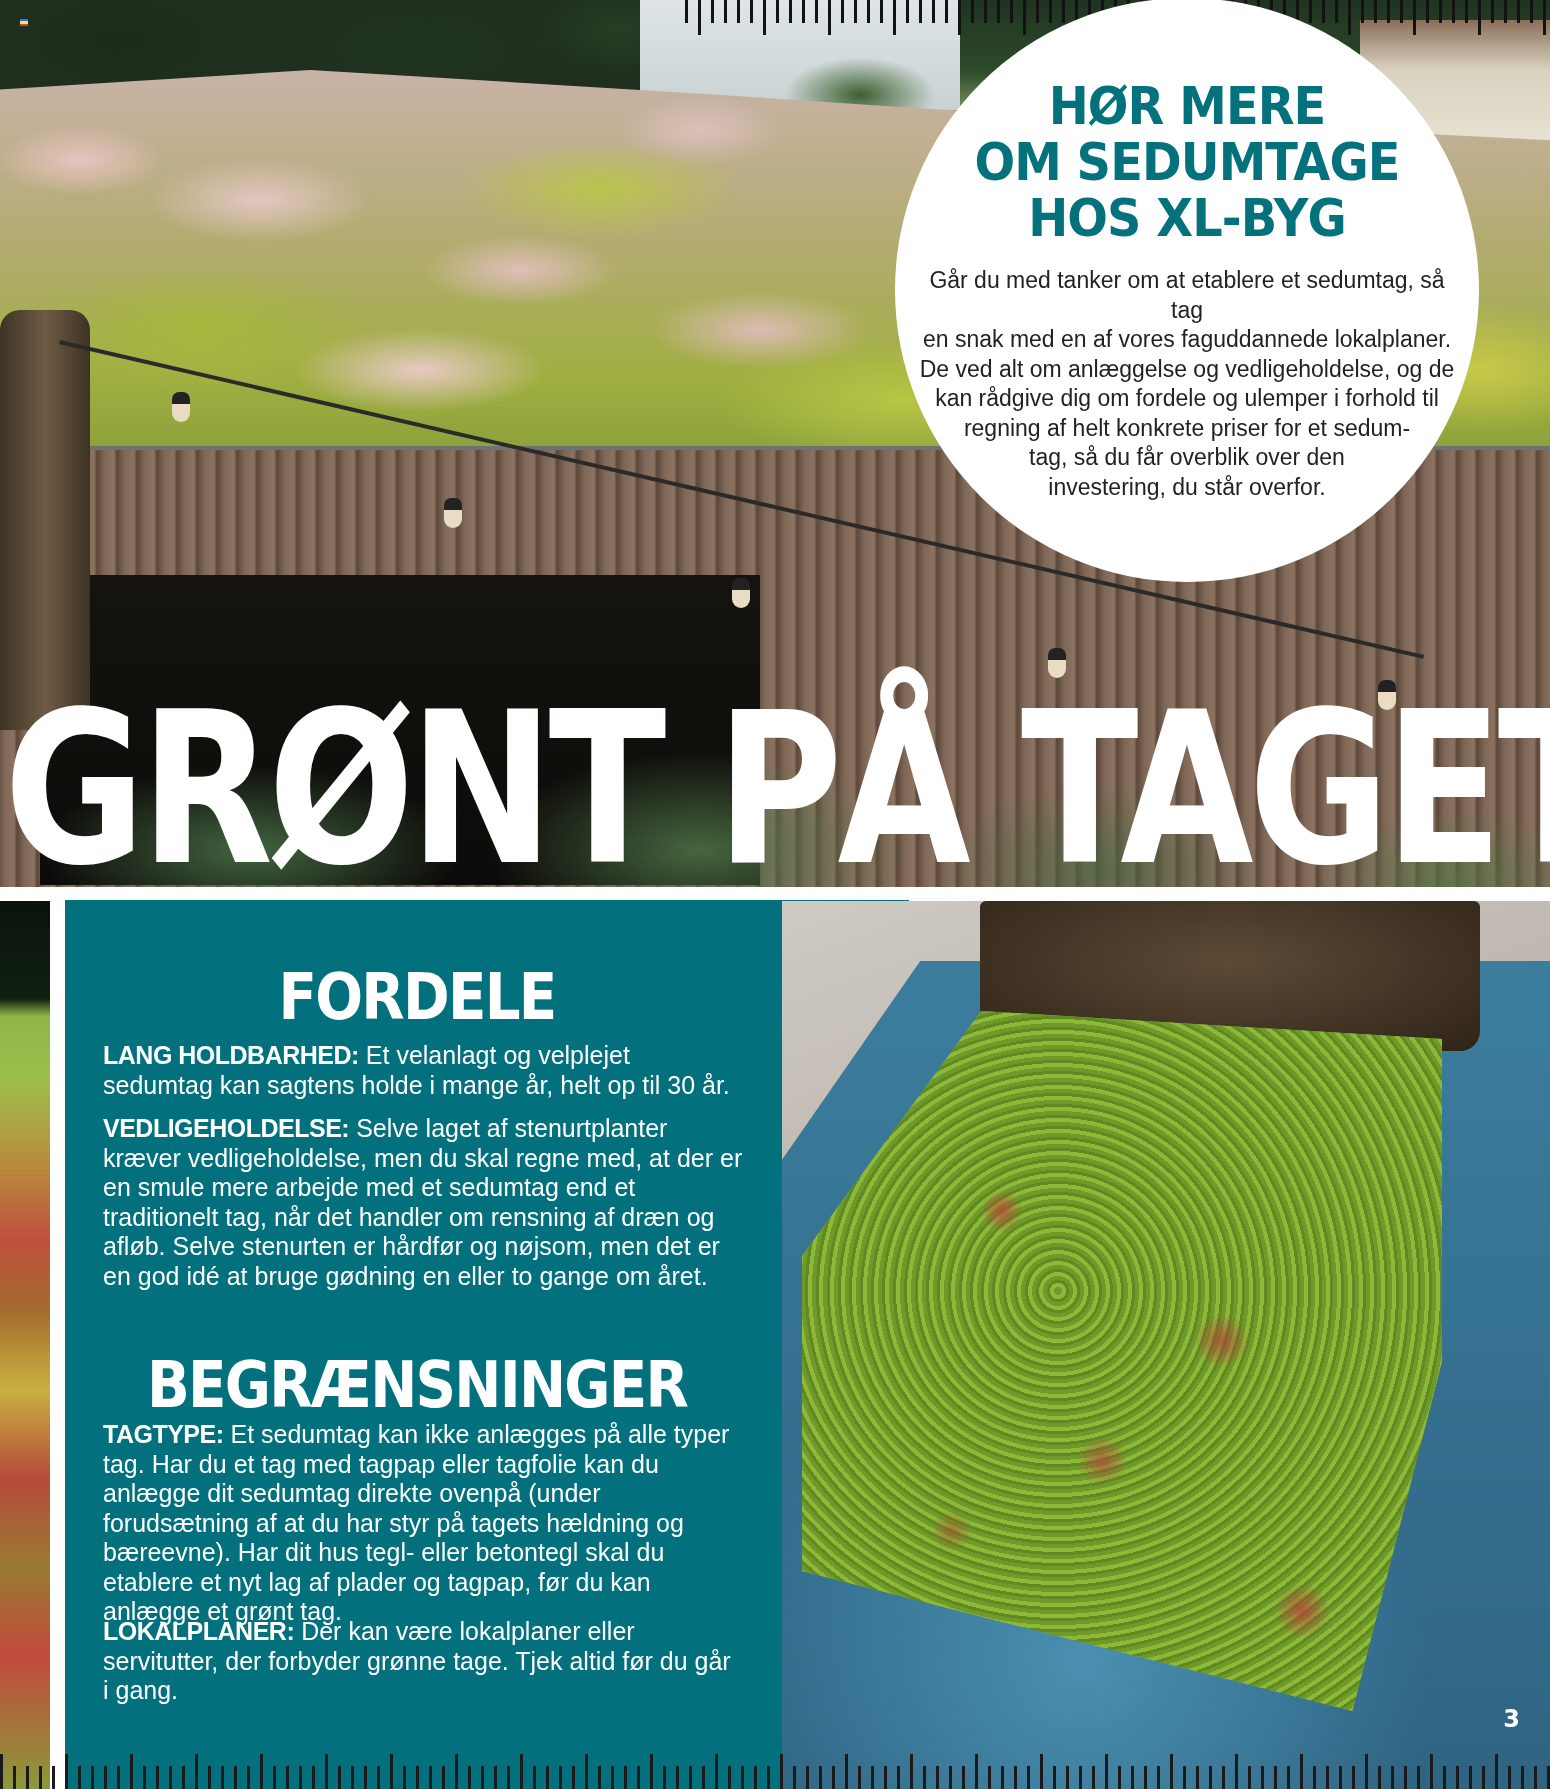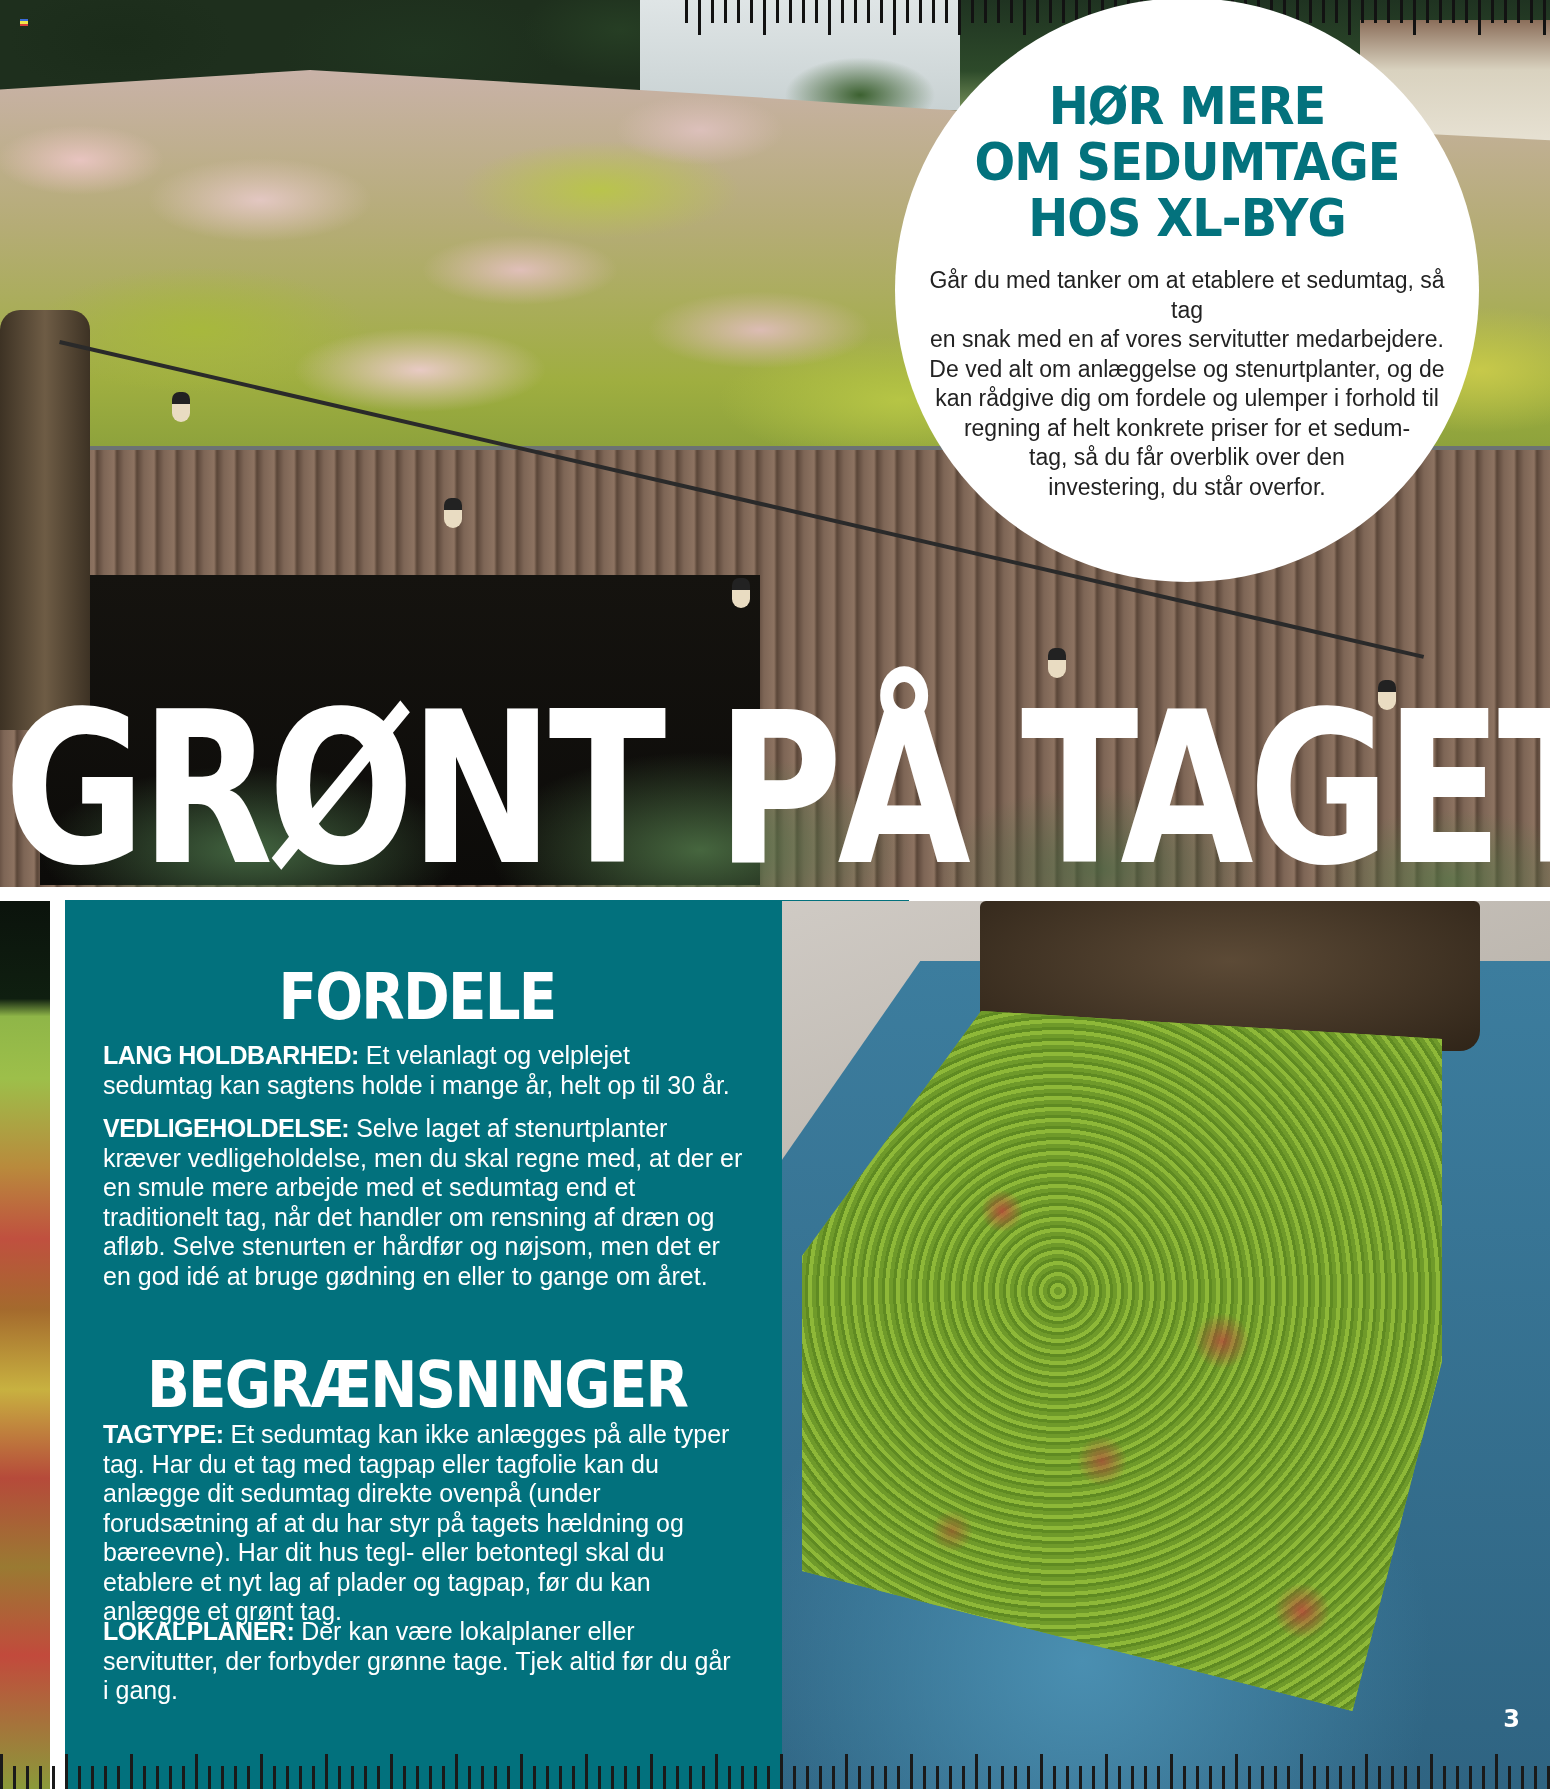--- a/index.html
+++ b/index.html
@@ -280,22 +280,22 @@
   </div>
 
 <div class="callout">
   <div class="callout-title">
     <span>HØR MERE</span>
     <span>OM SEDUMTAGE</span>
     <span>HOS XL-BYG</span>
   </div>
   <div class="callout-body">
     <span>Går du med tanker om at etablere et sedumtag, så tag</span>
-    <span>en snak med en af vores servitutter medarbejdere.</span>
-    <span>De ved alt om anlæggelse og stenurtplanter, og de</span>
+    <span>en snak med en af vores faguddannede lokalplaner.</span>
+    <span>De ved alt om anlæggelse og vedligeholdelse, og de</span>
     <span>kan rådgive dig om fordele og ulemper i forhold til</span>
     <span>regning af helt konkrete priser for et sedum-</span>
     <span>tag, så du får overblik over den</span>
     <span>investering, du står overfor.</span>
   </div>
 </div>
 
 <div class="headline">GRØNT PÅ TAGET</div>
 
 <div class="left-strip"></div>

